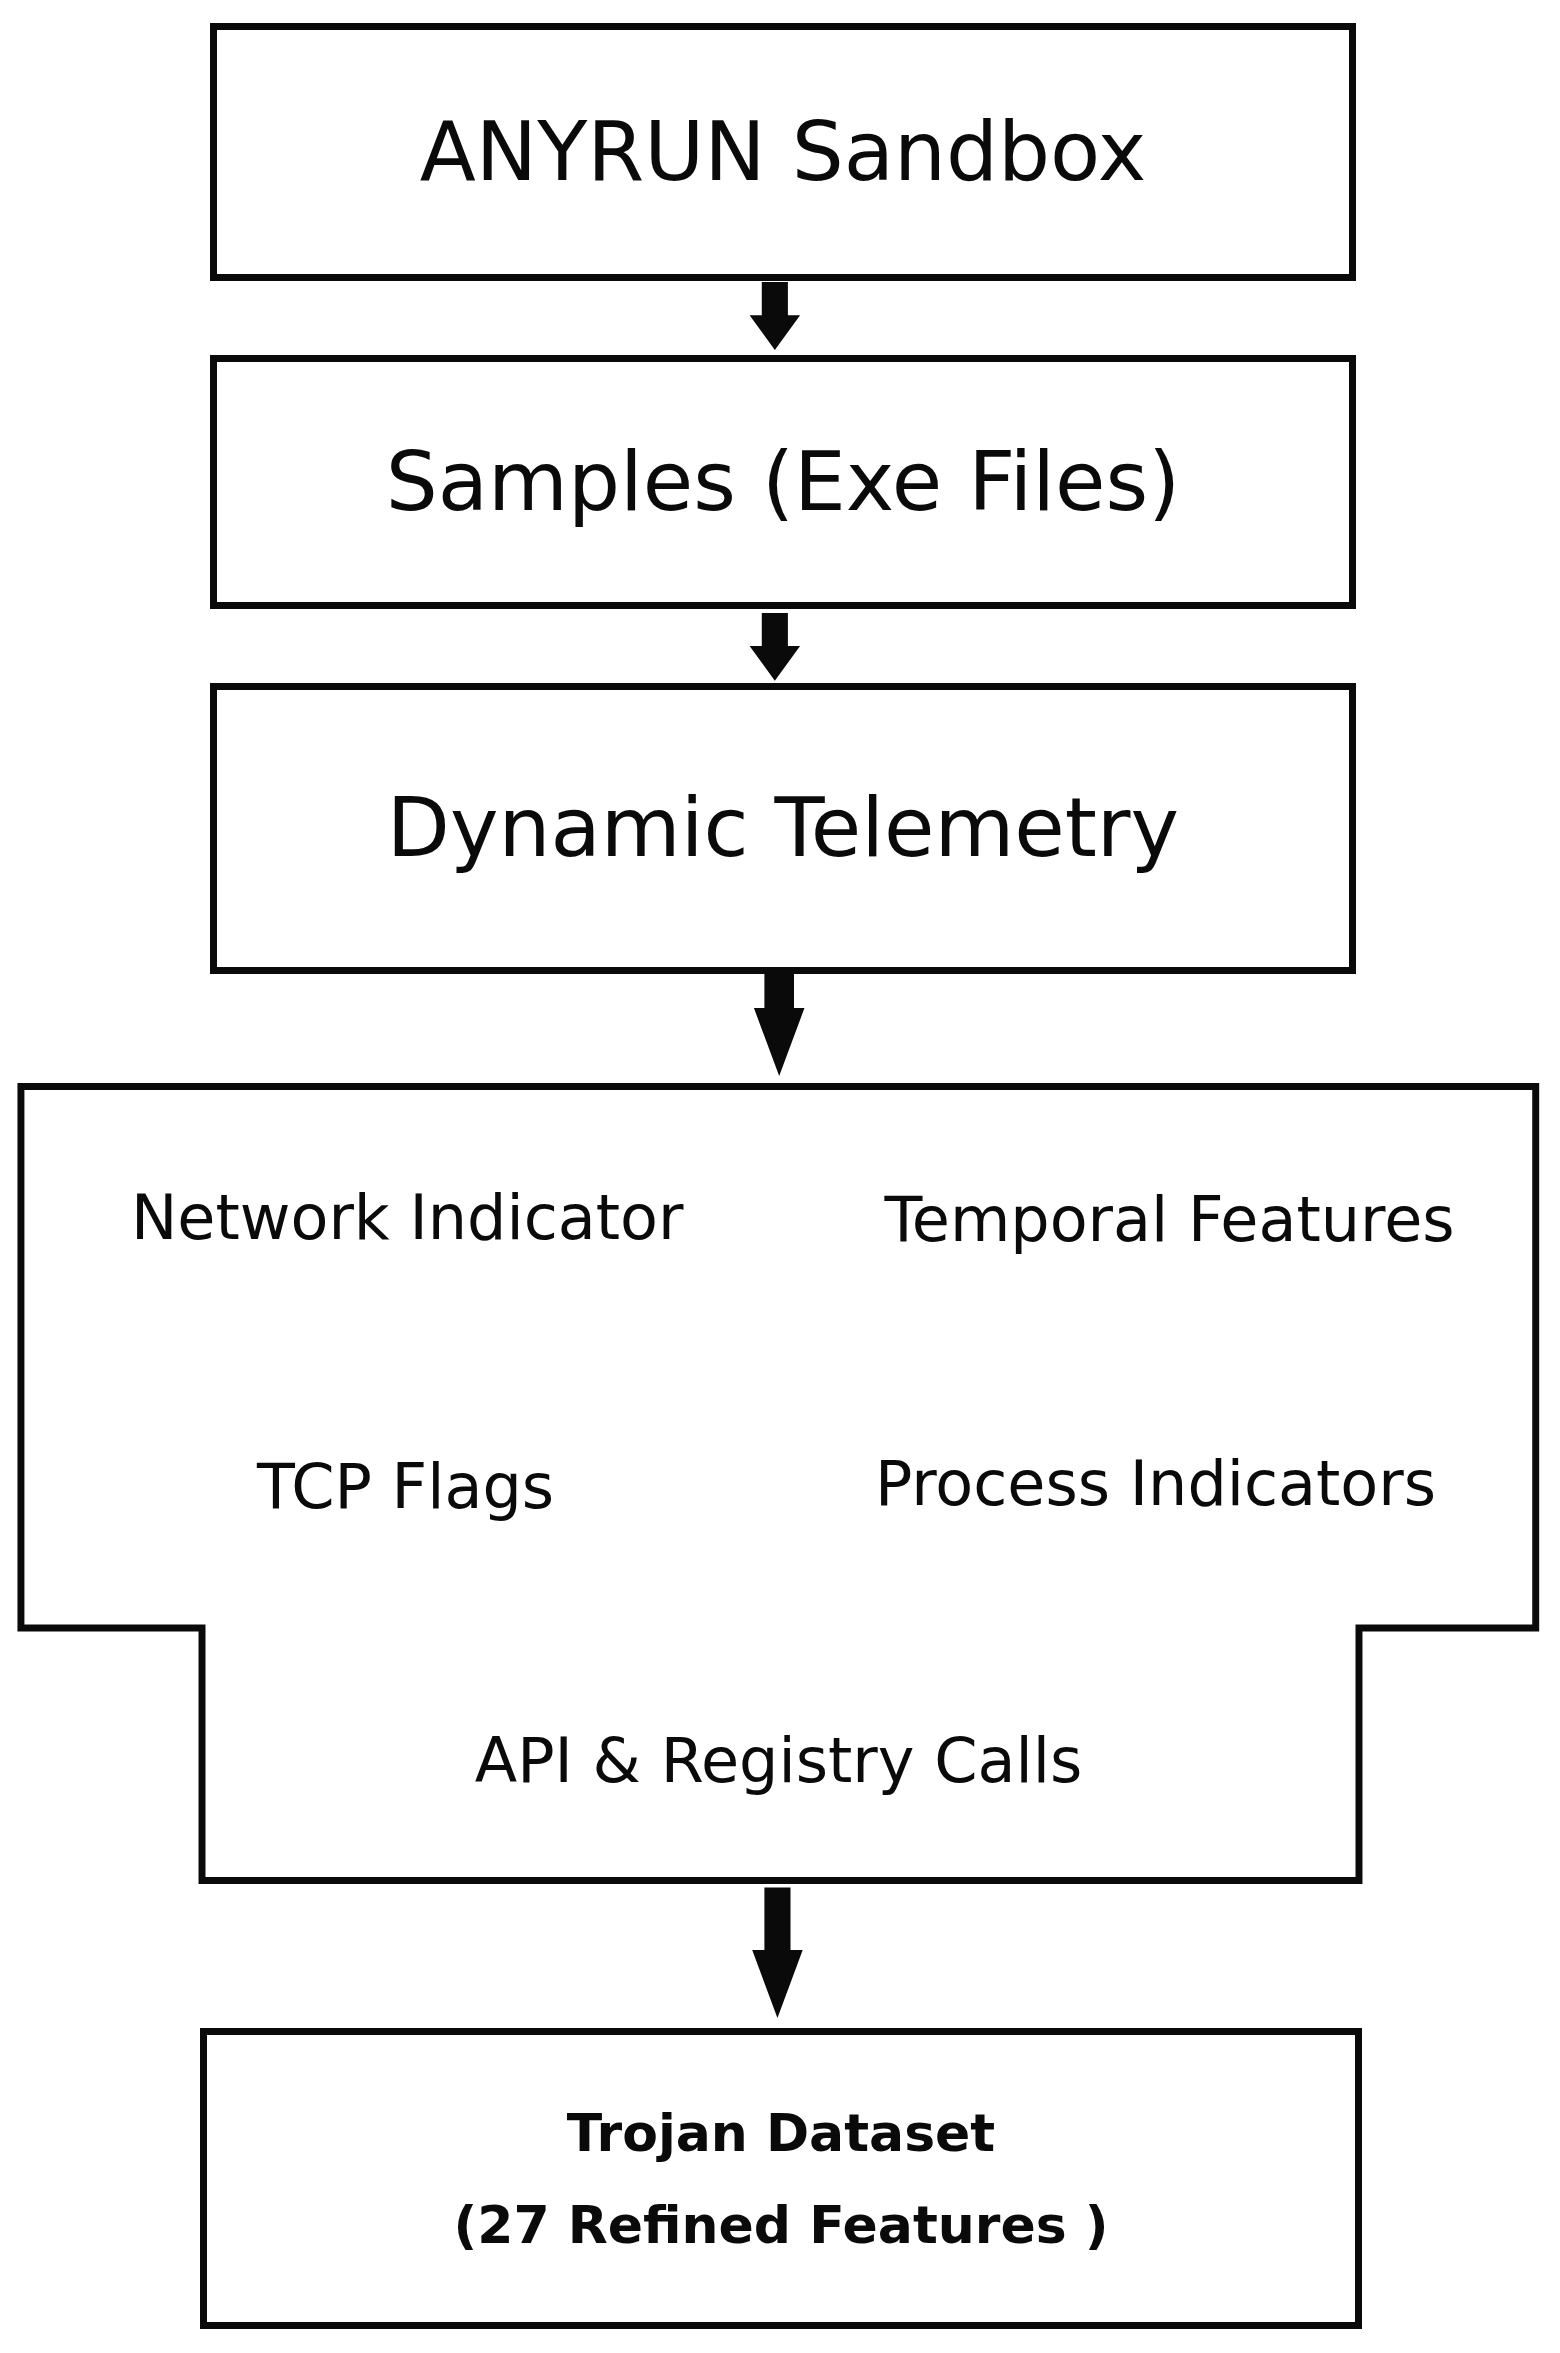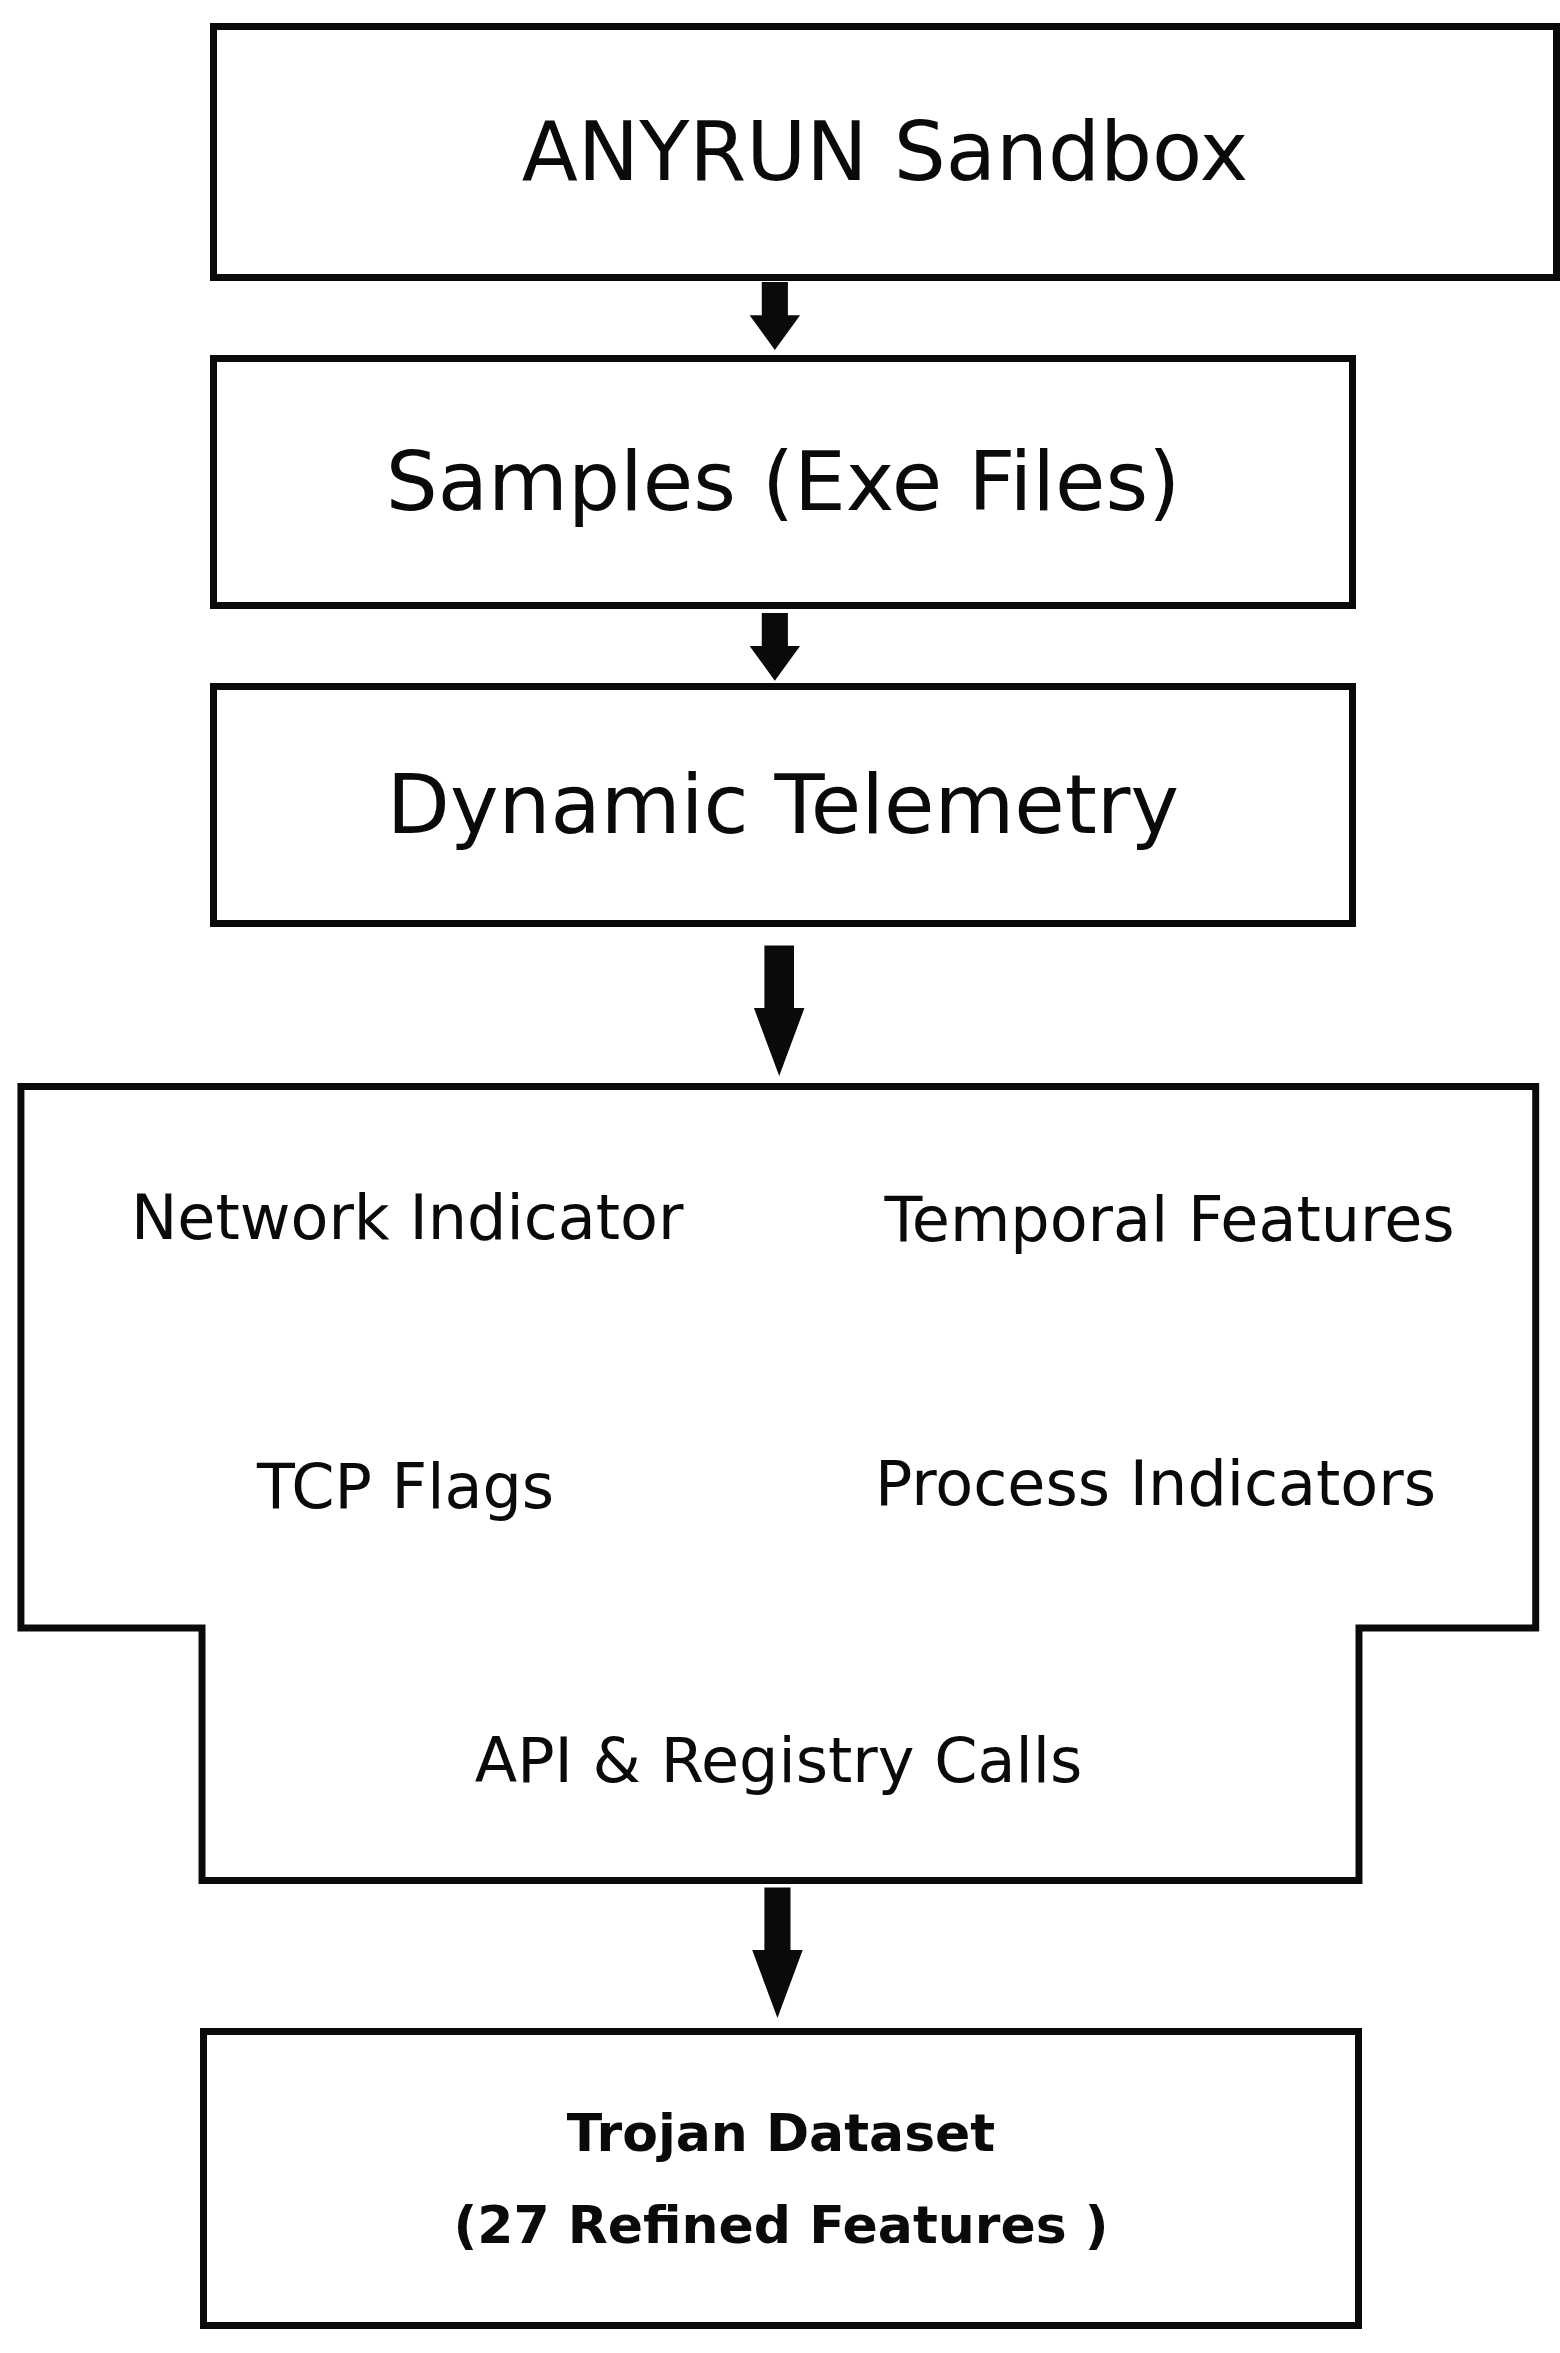--- a/index.html
+++ b/index.html
@@ -25,23 +25,23 @@
     align-items: center;
     justify-content: center;
     text-align: center;
   }
   .node-label {
     font-size: 82px;
     line-height: 1.1;
     white-space: nowrap;
     color: #0a0a0a;
   }
-  #box-sandbox   { left: 210px; top: 22.6px;   width: 1350px; height: 258px; }
+  #box-sandbox   { left: 210px; top: 22.6px;   width: 1146px; height: 258px; }
   #box-samples   { left: 210px; top: 355px;  width: 1146px; height: 254px; }
-  #box-telemetry { left: 210px; top: 683px;  width: 1146px; height: 244px; }
+  #box-telemetry { left: 210px; top: 683px;  width: 1146px; height: 291px; }
   #box-dataset   { left: 200px; top: 2028px; width: 1162px; height: 301px; flex-direction: column; }
   #box-dataset .node-label {
     font-weight: bold;
     font-size: 52px;
     line-height: 92px;
   }
   .svg-layer {
     position: absolute;
     left: 0; top: 0;
     width: 1561px;

